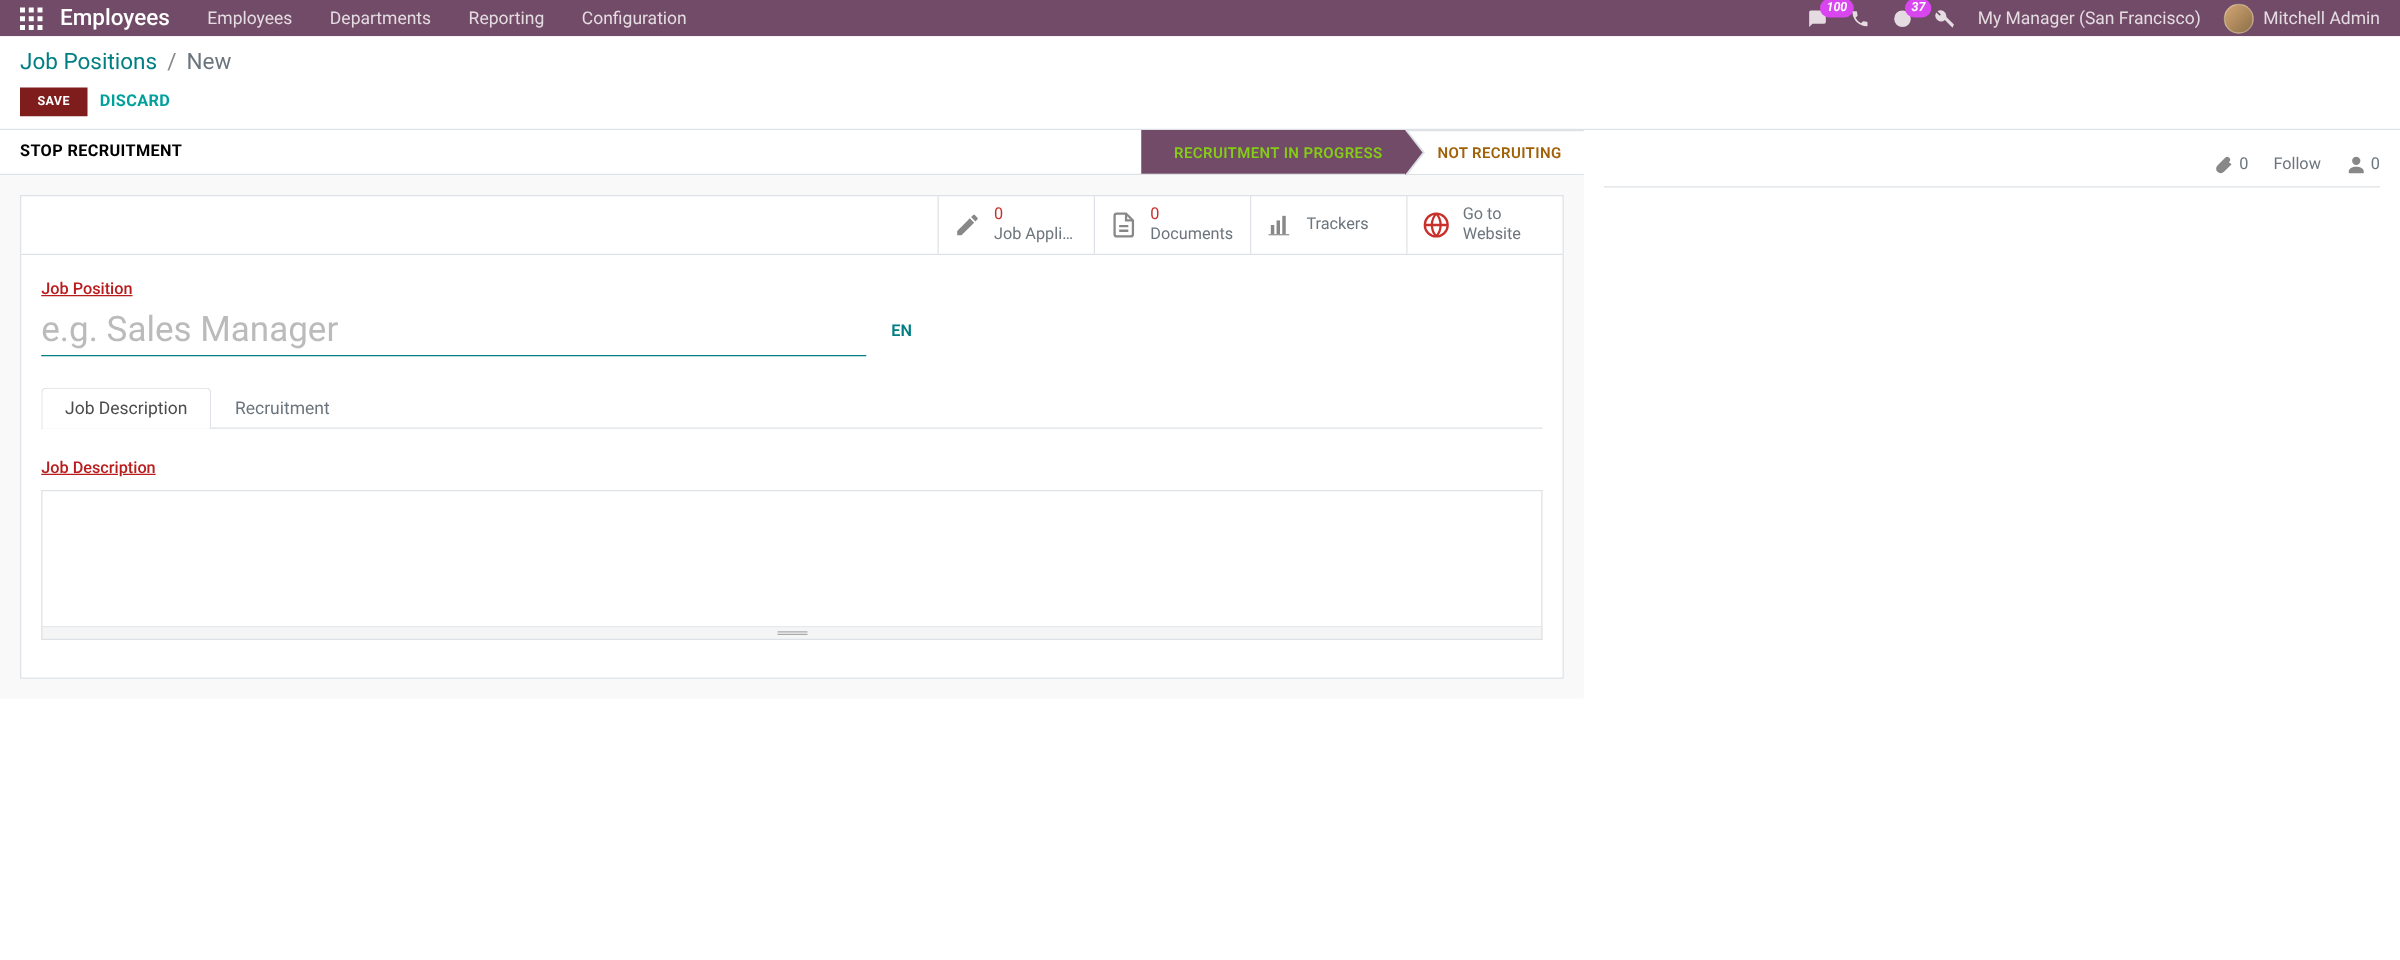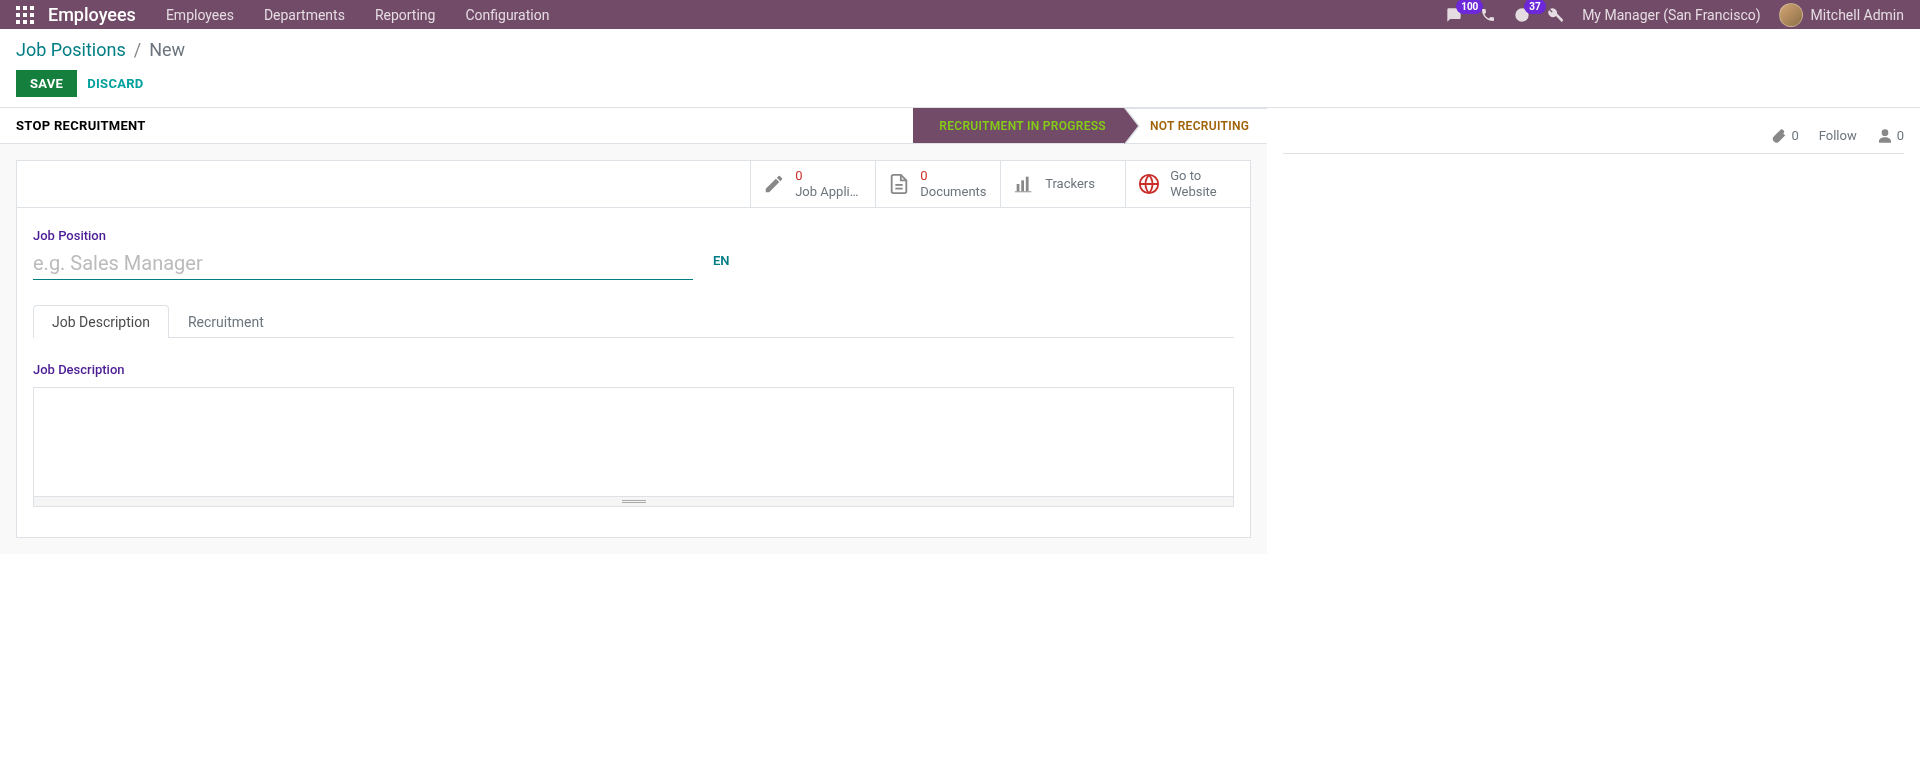--- a/index.html
+++ b/index.html
@@ -14,34 +14,34 @@
     padding: 0 16px;
     color: #fff;
   }
   .nav-apps-icon { width: 18px; height: 18px; display: grid; grid-template-columns: repeat(3,4px); grid-template-rows: repeat(3,4px); gap: 3px; cursor: pointer; }
   .nav-apps-icon span { background: #fff; width: 4px; height: 4px; }
   .nav-brand { font-size: 18px; font-weight: 500; margin-left: 14px; margin-right: 30px; color:#fff; }
   .nav-menu { display: flex; gap: 30px; }
   .nav-menu a { color: #e5dce2; text-decoration: none; font-size: 14px; cursor: pointer; }
   .nav-right { margin-left: auto; display: flex; align-items: center; gap: 18px; }
   .nav-icon-btn { position: relative; color: #e5dce2; cursor: pointer; display:flex; align-items:center; }
-  .badge { position: absolute; top: -8px; left: 10px; background: #6d28d9; color: #fff; font-size: 10px; font-weight:bold; padding: 1px 5px; border-radius: 8px; line-height:1.3; }
+  .badge { position: absolute; top: -8px; left: 10px; background: #d946ef; color: #fff; font-size: 10px; font-weight:bold; padding: 1px 5px; border-radius: 8px; line-height:1.3;font-style:italic; }
   .nav-company { color: #e5dce2; font-size: 14px; cursor:pointer; }
   .nav-user { display:flex; align-items:center; gap:8px; cursor:pointer; color:#e5dce2; }
   .avatar { width: 24px; height: 24px; border-radius: 50%; background: linear-gradient(135deg,#d4a574,#8b6f47); border:1px solid rgba(255,255,255,.3);}
   .icon-svg { width:16px; height:16px; fill:currentColor; }
 
   
   .control-panel { padding: 10px 16px 0 16px; border-bottom: 1px solid #dee2e6; background:#fff; }
   .breadcrumb { font-size: 18px; color: #6b7280; margin-bottom: 10px; display:flex; align-items:center; gap:4px;}
   .breadcrumb .bc-link { color: #017e84; cursor:pointer; }
   .breadcrumb .bc-sep { color: #888; margin: 0 4px;}
   .breadcrumb .bc-current { color: #6c757d; }
   .action-buttons { display:flex; align-items:center; gap:10px; margin-bottom:10px;}
-  .btn-save { background: #15803d; color:#fff; border:none; padding:6px 14px; font-weight:bold; font-size:13px; cursor:pointer; letter-spacing:.3px;}
+  .btn-save { background: #7f1d1d; color:#fff; border:none; padding:6px 14px; font-weight:bold; font-size:10px; cursor:pointer; letter-spacing:.3px;}
   .btn-discard { background:none; border:none; color:#00a09d; font-weight:bold; font-size:13px; cursor:pointer; letter-spacing:.3px;}
 
   
   .main-wrap { display:flex; }
   .main-col { flex: 0 0 66%; max-width:66%; }
   .side-col { flex:1; padding: 10px 16px; }
   .statusbar { display:flex; align-items:center; border-bottom:1px solid #dee2e6; background:#fff; height:36px; padding-left:16px;}
   .stop-recruitment { color:#000000; font-weight:700; font-size:13px; cursor:pointer; letter-spacing:.3px;}
   .status-steps { margin-left:auto; display:flex; height:100%;}
   .status-step { position:relative; display:flex; align-items:center; padding:0 18px 0 26px; font-size:12px; font-weight:600; letter-spacing:.3px;}
@@ -65,24 +65,24 @@
   .form-sheet-container { padding: 16px; background:#f9f9f9;}
   .form-sheet { background:#fff; border:1px solid #dee2e6; }
   .stat-buttons { display:flex; justify-content:flex-end; border-bottom:1px solid #dee2e6;}
   .stat-btn { border-left:1px solid #dee2e6; padding:8px 12px; display:flex; align-items:center; gap:10px; cursor:pointer; width:125px; height:46px;}
   .stat-btn .sb-icon { color:#888; width:22px; height:22px; flex-shrink:0;}
   .stat-btn .sb-text { display:flex; flex-direction:column; line-height:1.2; font-size:13px; color:#6c757d; overflow:hidden;}
   .stat-btn .sb-val { color:#c9302c; font-size:13px;}
   .stat-btn .sb-label { white-space:nowrap; overflow:hidden; text-overflow:ellipsis;}
 
   .form-body { padding: 20px 16px 30px 16px;}
-  .field-label { font-size:13px; color:#4c1d95; font-weight:500; margin-bottom:4px;}
+  .field-label { font-size:13px; color:#b91c1c; font-weight:500; margin-bottom:4px;text-decoration:underline;}
   .title-row { display:flex; align-items:flex-end; gap:20px; margin-bottom:24px;}
   .title-input { flex:0 0 660px; }
-  .title-input input { width:100%; border:none; border-bottom:1px solid #017e84; font-size:20px; padding:4px 0; outline:none; color:#3b82f6;}
+  .title-input input { width:100%; border:none; border-bottom:1px solid #017e84; font-size:28px; padding:4px 0; outline:none; color:#3b82f6;}
   .title-input input::placeholder { color:#bbb; }
   .lang-badge { color:#017e84; font-weight:600; font-size:13px; padding-bottom:12px; cursor:pointer;}
 
   .tabs { display:flex; border-bottom:1px solid #dee2e6; margin-bottom:24px;}
   .tab { padding:8px 18px; cursor:pointer; font-size:14px; color:#6c757d; border:1px solid transparent; border-bottom:none; position:relative; top:1px;}
   .tab.active { border-color:#dee2e6; background:#fff; color:#4c4c4c; border-radius:4px 4px 0 0;}
 
   .desc-box { border:1px solid #dee2e6; min-height:110px; padding:8px; }
   .resize-grip { height:10px; background:#f5f5f5; border:1px solid #dee2e6; border-top:none; display:flex; align-items:center; justify-content:center; cursor:ns-resize;}
   .resize-grip span{ width:24px; height:3px; border-top:1px solid #aaa; border-bottom:1px solid #aaa;}

